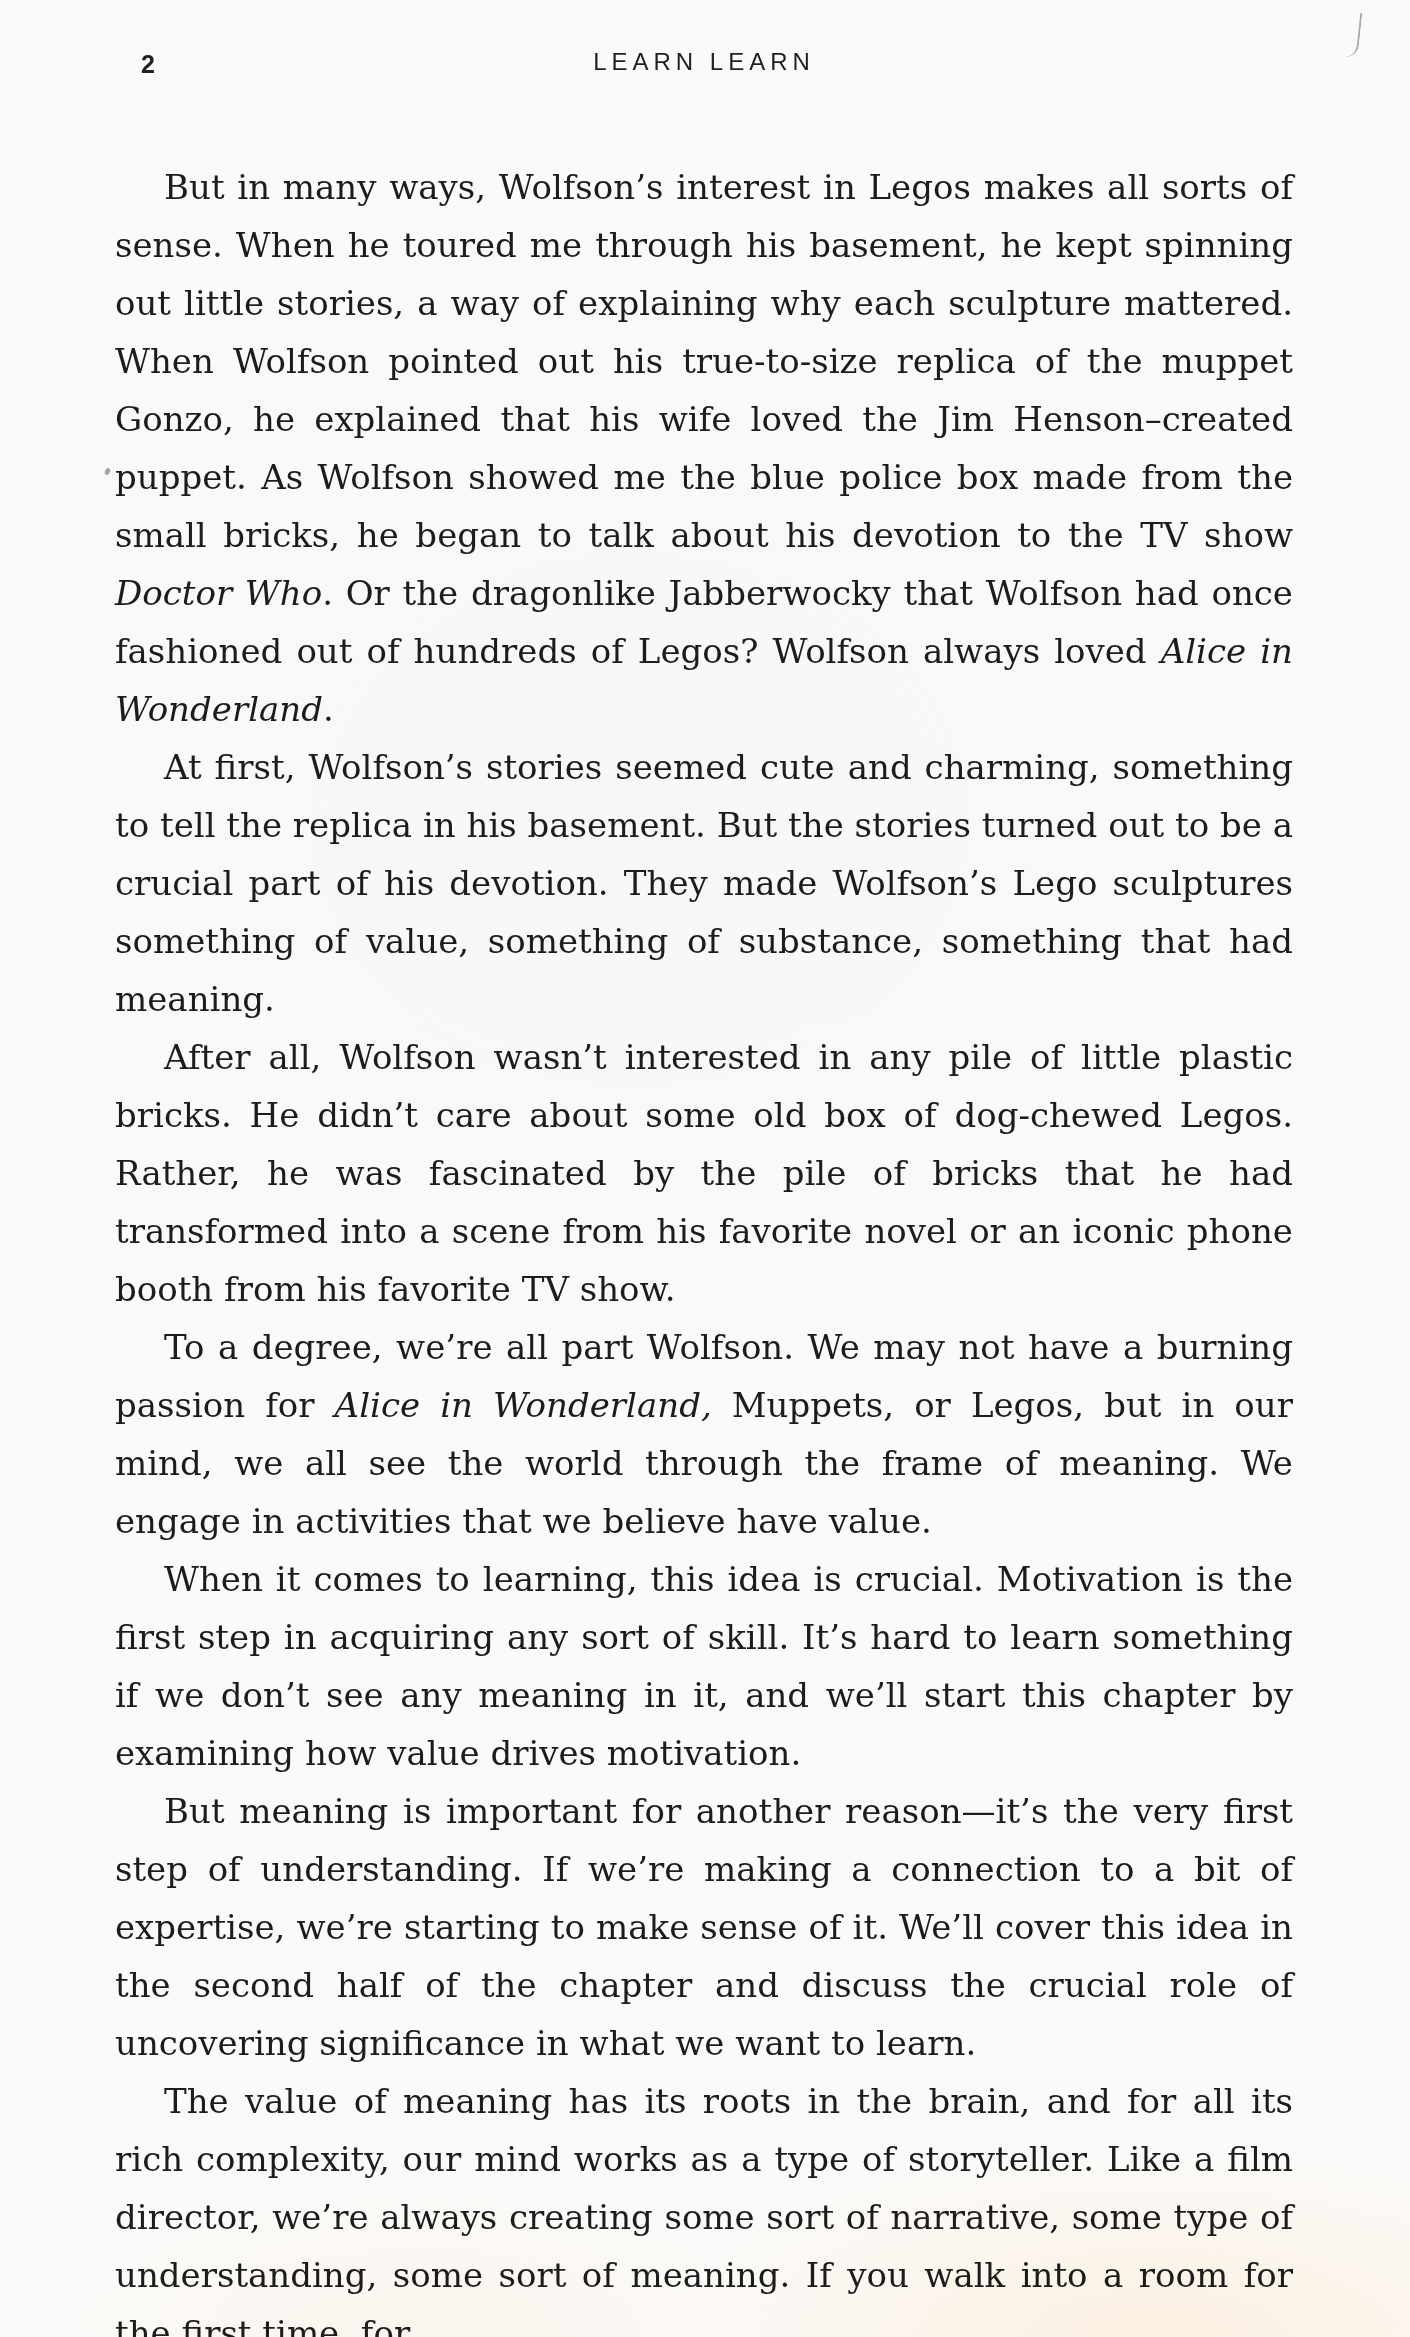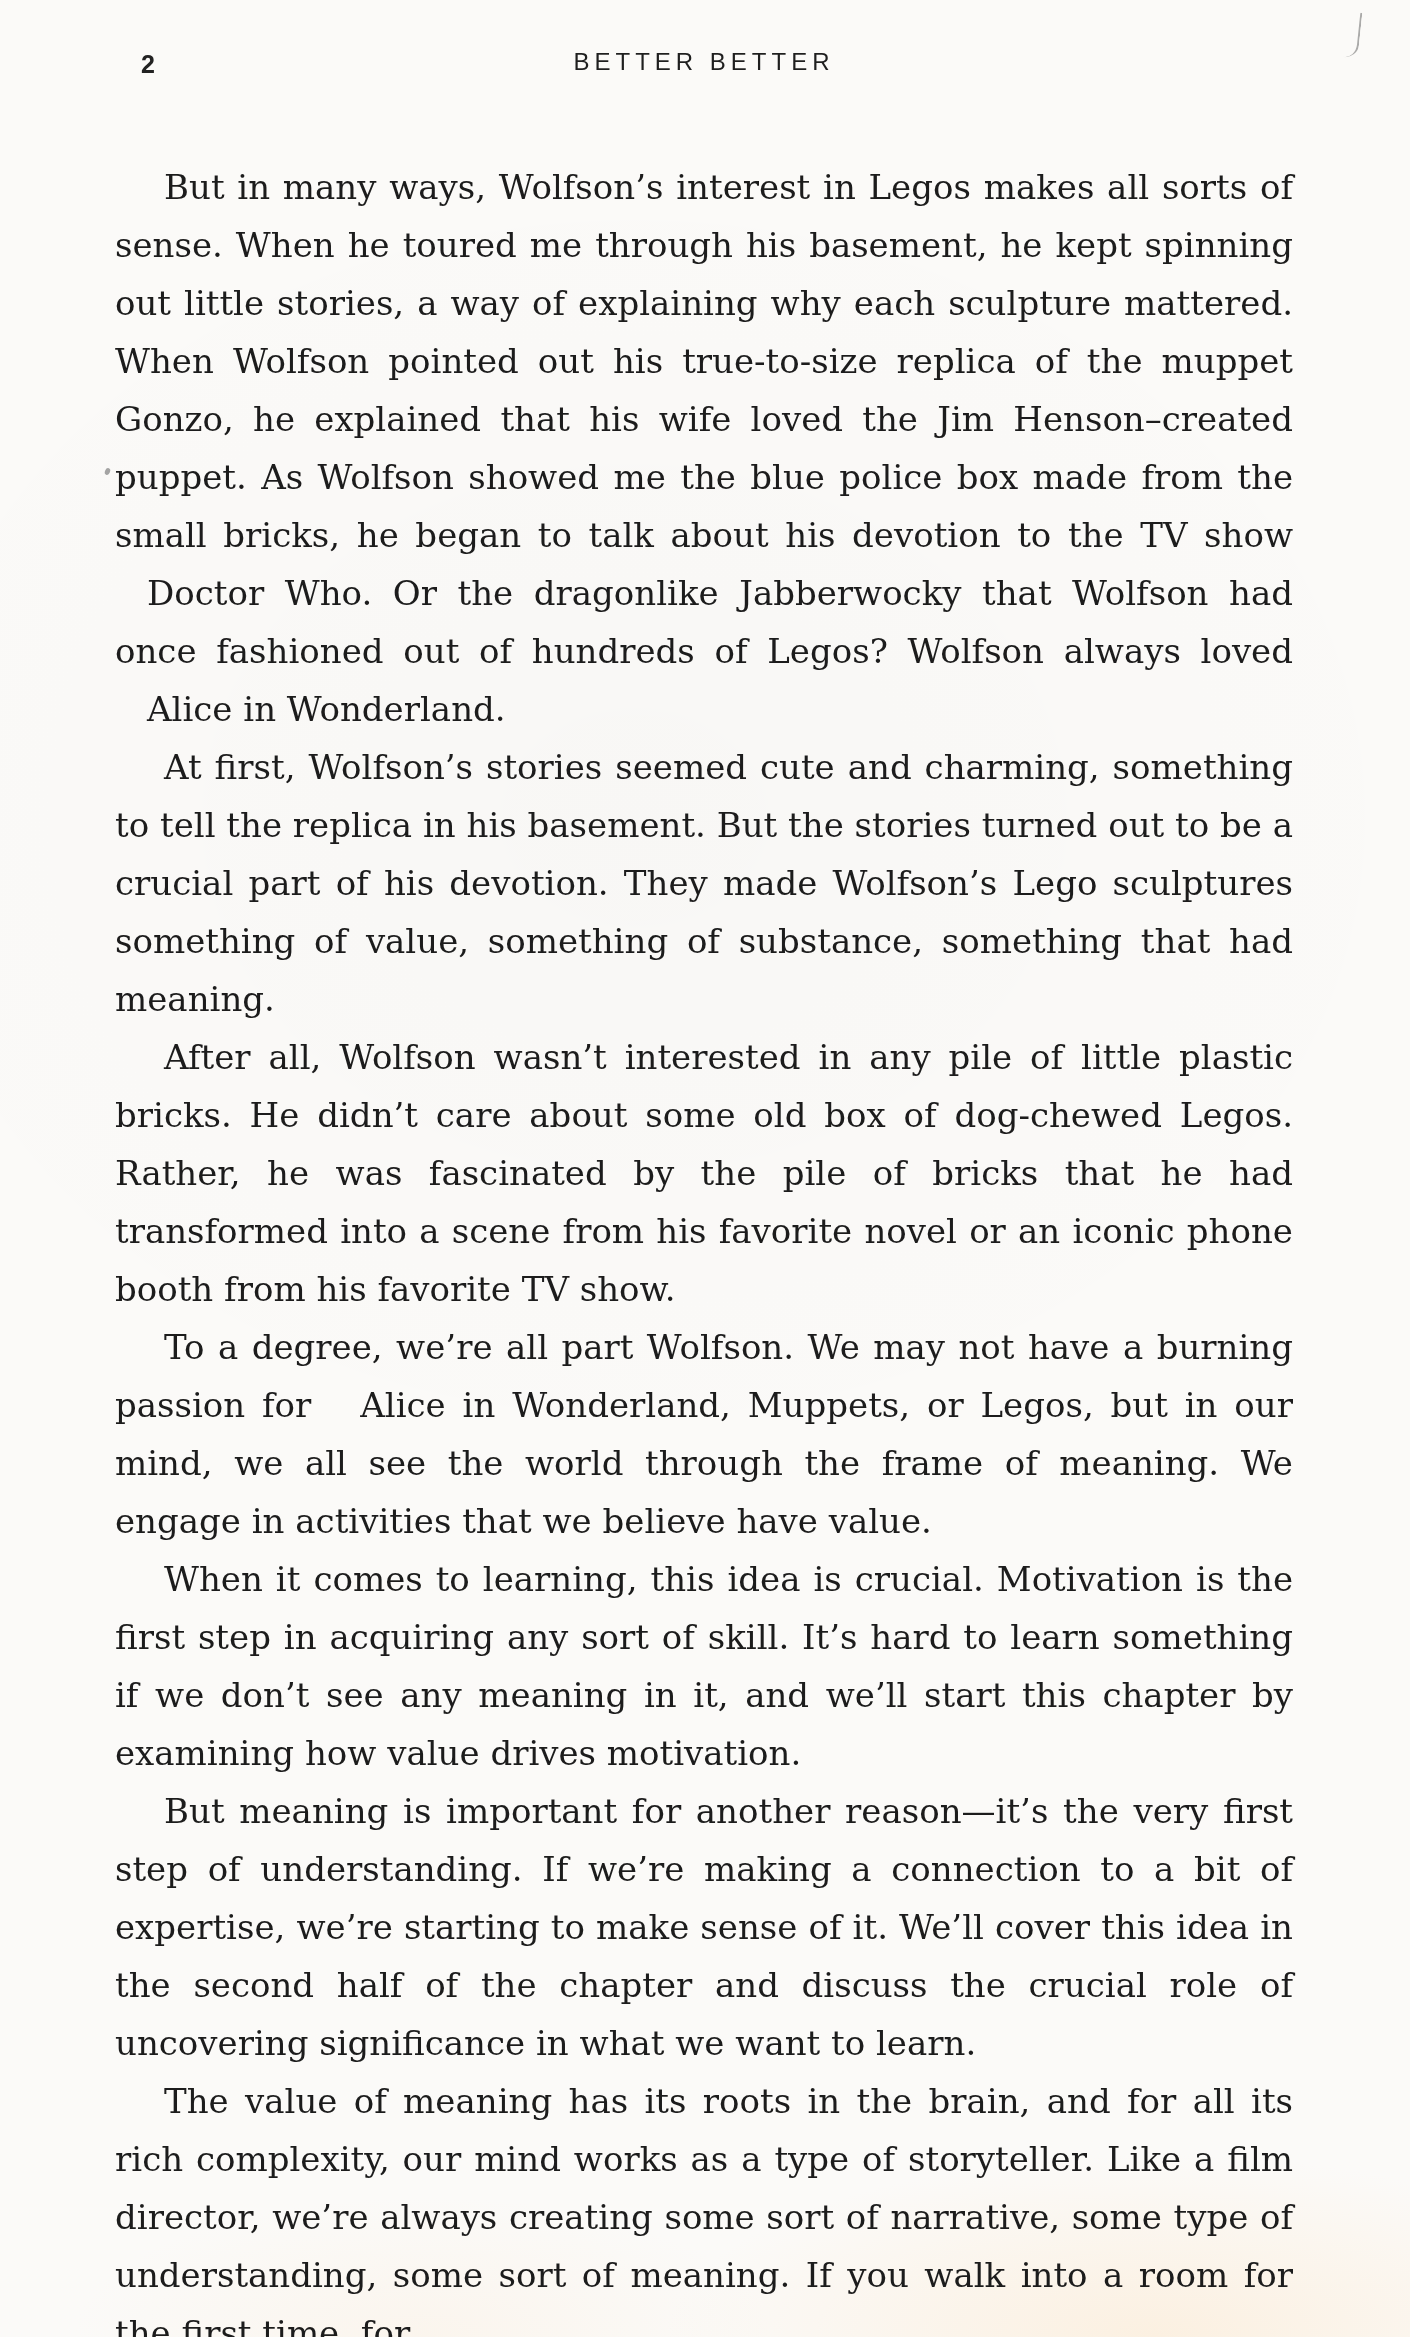--- a/index.html
+++ b/index.html
@@ -56,21 +56,21 @@
     text-align: justify;
     color: #1c1c1c;
     hyphens: auto;
     -webkit-hyphens: auto;
   }
   .body-text p.para {
     margin: 0;
     text-indent: 49px;
   }
   .body-text .it {
-    margin-left: 32px;
+    font-style: italic;
   }
 
   
   .scan-speck {
     position: absolute;
     left: 105px;
     top: 468px;
     width: 5px;
     height: 7px;
     background: #777;
@@ -87,21 +87,21 @@
     border-right: 2px solid rgba(90, 90, 90, 0.5);
     border-radius: 0 0 14px 0;
     transform: rotate(6deg);
   }
 </style>
 </head>
 <body>
 
 <header class="page-header">
   <span class="page-number">2</span>
-  <span class="running-head">BETTER BETTER</span>
+  <span class="running-head">LEARN LEARN</span>
 </header>
 
 <main class="body-text">
     <p class="para"><span>But in many ways, Wolfson’s interest in Legos makes all sorts of sense. When he toured me through his basement, he kept spinning out little stories, a way of explaining why each sculpture mattered. When Wolfson pointed out his true-to-size replica of the muppet Gonzo, he explained that his wife loved the Jim Henson–created puppet. As Wolfson showed me the blue police box made from the small bricks, he began to talk about his devotion to the TV show </span><span class="it">Doctor Who</span><span>. Or the dragonlike Jabberwocky that Wolfson had once fashioned out of hundreds of Legos? Wolfson always loved </span><span class="it">Alice in Wonderland</span><span>.</span></p>
     <p class="para"><span>At first, Wolfson’s stories seemed cute and charming, something to tell the replica in his basement. But the stories turned out to be a crucial part of his devotion. They made Wolfson’s Lego sculptures something of value, something of substance, something that had meaning.</span></p>
     <p class="para"><span>After all, Wolfson wasn’t interested in any pile of little plastic bricks. He didn’t care about some old box of dog-chewed Legos. Rather, he was fascinated by the pile of bricks that he had transformed into a scene from his favorite novel or an iconic phone booth from his favorite TV show.</span></p>
     <p class="para"><span>To a degree, we’re all part Wolfson. We may not have a burning passion for </span><span class="it">Alice in Wonderland,</span><span> Muppets, or Legos, but in our mind, we all see the world through the frame of meaning. We engage in activities that we believe have value.</span></p>
     <p class="para"><span>When it comes to learning, this idea is crucial. Motivation is the first step in acquiring any sort of skill. It’s hard to learn something if we don’t see any meaning in it, and we’ll start this chapter by examining how value drives motivation.</span></p>
     <p class="para"><span>But meaning is important for another reason—it’s the very first step of understanding. If we’re making a connection to a bit of expertise, we’re starting to make sense of it. We’ll cover this idea in the second half of the chapter and discuss the crucial role of uncovering significance in what we want to learn.</span></p>
     <p class="para"><span>The value of meaning has its roots in the brain, and for all its rich complexity, our mind works as a type of storyteller. Like a film director, we’re always creating some sort of narrative, some type of understanding, some sort of meaning. If you walk into a room for the first time, for</span></p>

